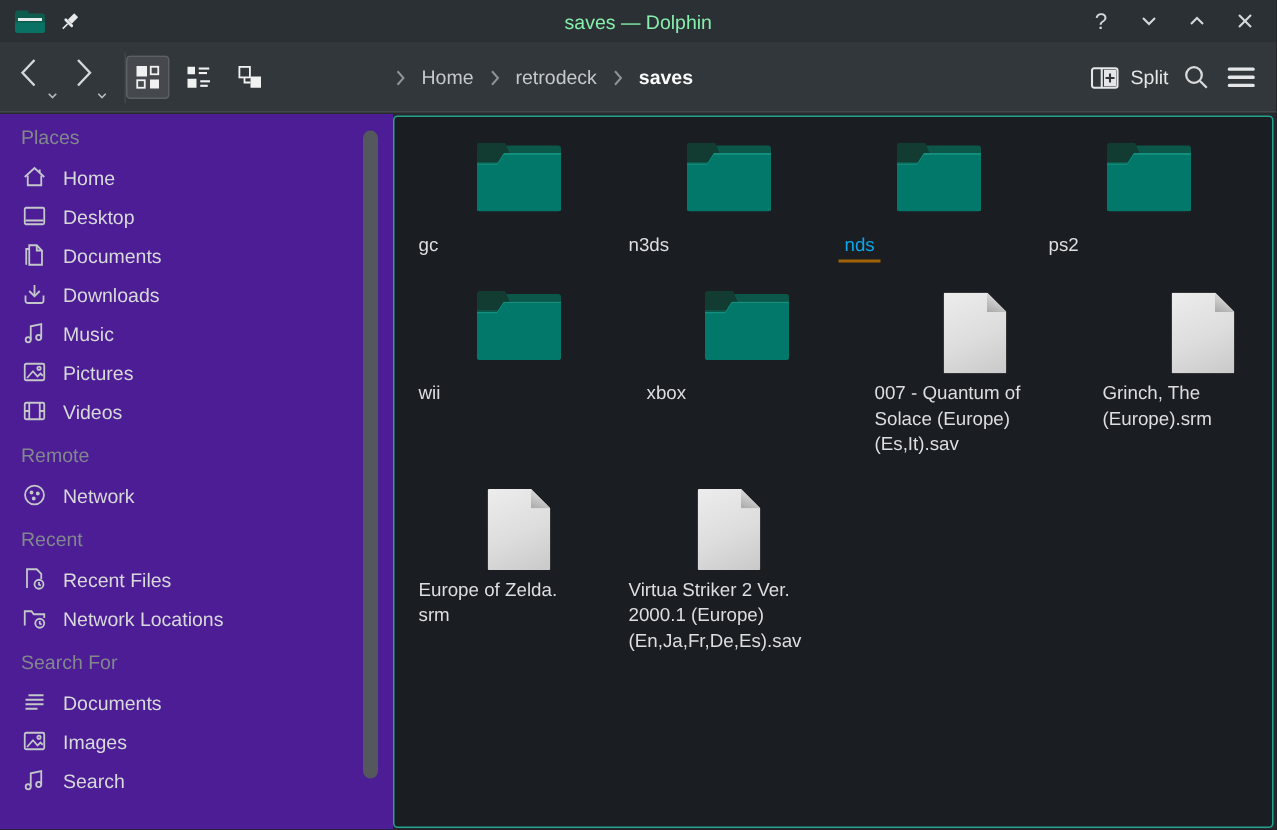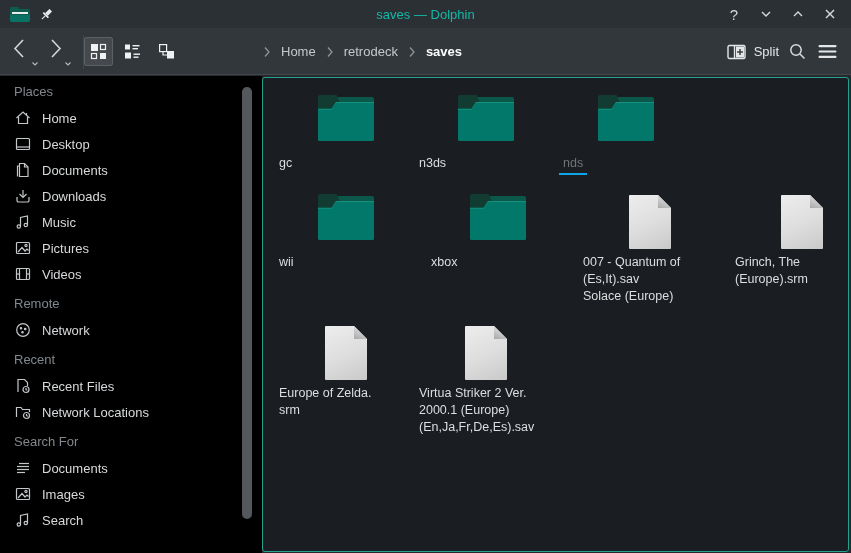--- a/index.html
+++ b/index.html
@@ -16,21 +16,21 @@
     position:absolute; left:0; top:0; right:0; height:28px;
     background:#2b3035; display:flex; align-items:center; padding:0 10px;
   }
   .tb-left { display:flex; align-items:center; gap:9px; }
   .app-folder-icon { width:20px; height:15px; position:relative; }
   .app-folder-icon .afb { position:absolute; inset:0; top:2px; background:#0d5c4e; border-radius:2px; }
   .app-folder-icon .aft { position:absolute; left:0; top:0; width:9px; height:4px; background:#0d5c4e; border-radius:2px 1px 0 0; }
   .app-folder-icon .afs { position:absolute; left:2px; top:5px; right:2px; height:2px; background:#e9ecec; }
   .app-folder-icon .aff { position:absolute; left:0; right:0; top:8px; bottom:0; background:#0a7264; border-radius:0 0 2px 2px; }
   .window-title {
-    position:absolute; left:0; right:0; text-align:center; color:#14b8a6;
+    position:absolute; left:0; right:0; text-align:center; color:#86efac;
     font-size:13px; pointer-events:none;
   }
   .tb-controls { margin-left:auto; display:flex; align-items:center; gap:10px; z-index:2; }
   .tb-btn { width:22px; height:22px; display:flex; align-items:center; justify-content:center; color:#d6d9da; cursor:default; }
   .help-glyph { font-size:15px; color:#d6d9da; font-weight:400; }
 
   
   .toolbar {
     position:absolute; left:0; top:28px; right:0; height:47px;
     background:#32373c; border-bottom:1px solid #43474b;
@@ -47,21 +47,21 @@
   .crumb { color:#c6c9cb; padding:2px 3px; }
   .crumb.current { color:#fbfcfc; font-weight:bold; }
   .crumb-sep { display:flex; align-items:center; }
   .toolbar-right { position:absolute; right:10px; top:0; height:47px; display:flex; align-items:center; gap:2px; }
   .split-btn { display:flex; align-items:center; gap:8px; color:#e4e6e7; padding:4px 2px; }
   .icon-btn { width:28px; height:28px; display:flex; align-items:center; justify-content:center; }
 
   
   .sidebar {
     position:absolute; left:0; top:76px; width:262px; bottom:0;
-    background:#000000; overflow:hidden;
+    background:#4c1d95; overflow:hidden;
   }
   .sb-inner { padding:3px 0 0 14px; }
   .sb-header { height:26px; line-height:26px; color:#82888d; font-size:13px; }
   .sb-header.gap { margin-top:4px; }
   .sb-item { height:26px; display:flex; align-items:center; gap:11px; color:#d7d9db; cursor:default; }
   .sb-item .sb-icon { width:17px; display:flex; justify-content:center; }
   .sb-scrollbar {
     position:absolute; left:242px; top:11px; width:10px; height:432px;
     background:#54585d; border-radius:5px;
   }
@@ -73,21 +73,21 @@
   }
   .files-grid { position:absolute; left:13px; top:17px; }
   .file-row { display:flex; }
   .file-row.r1 { margin-bottom:19px; }
   .file-row.r2 { margin-bottom:20px;gap:12px; }
   .cell { width:140px; display:flex; flex-direction:column; align-items:center; }
   .icon-slot { height:56px; display:flex; align-items:flex-start; justify-content:center; }
   .label { width:134px; margin-top:4px; text-align:left; font-size:12.5px; line-height:17px; color:#dcdee0; }
   .label span { display:block; }
   .label span:empty { display:none; }
-  .label .underlined { display:inline-block; border-bottom:2px solid #0ea5e9; padding:0 4px 1px; color:#737373; }
+  .label .underlined { display:inline-block; border-bottom:2px solid #a16207; padding:0 4px 1px; color:#0ea5e9; }
 
   
   .folder-icon { position:relative; width:56px; height:46px; }
   .folder-tabrow { position:absolute; left:0; top:2px; right:0; height:13px; background:#0b584b; border-radius:2px 2px 0 0; }
   .folder-tab { position:absolute; left:0; top:0; width:24px; height:13px; background:#123b32;
                 border-radius:2px 0 0 0; clip-path:polygon(0 0,78% 0,100% 100%,0 100%); }
   .folder-front-hl, .folder-front {
     position:absolute; left:0; right:0; bottom:0;
     clip-path:polygon(0 18%, 24% 18%, 32% 0, 100% 0, 100% 100%, 0 100%);
     border-radius:0 0 2px 2px;
@@ -422,60 +422,73 @@
         <div class="icon-slot">
             <div class="folder-icon">
               <div class="folder-tabrow"></div>
               <div class="folder-tab"></div>
               <div class="folder-front-hl"></div>
               <div class="folder-front"></div>
             </div>
           </div>
         <div class="label"><span class="underlined">nds</span></div>
       </div>
-    </div>
-
-    <div class="file-row r2">
       <div class="cell">
         <div class="icon-slot">
             <div class="folder-icon">
               <div class="folder-tabrow"></div>
               <div class="folder-tab"></div>
               <div class="folder-front-hl"></div>
               <div class="folder-front"></div>
             </div>
           </div>
         <div class="label">
-            <span>wii</span>
-          </div>
-      </div>
+            <span>ps2</span>
+          </div>
+      </div>
+    </div>
+
+    <div class="file-row r2">
       <div class="cell">
         <div class="icon-slot">
             <div class="folder-icon">
               <div class="folder-tabrow"></div>
               <div class="folder-tab"></div>
               <div class="folder-front-hl"></div>
               <div class="folder-front"></div>
             </div>
           </div>
         <div class="label">
+            <span>wii</span>
+          </div>
+      </div>
+      <div class="cell">
+        <div class="icon-slot">
+            <div class="folder-icon">
+              <div class="folder-tabrow"></div>
+              <div class="folder-tab"></div>
+              <div class="folder-front-hl"></div>
+              <div class="folder-front"></div>
+            </div>
+          </div>
+        <div class="label">
             <span>xbox</span>
           </div>
       </div>
       <div class="cell">
         <div class="icon-slot">
             <div class="file-icon">
               <div class="file-page"></div>
               <div class="file-fold"></div>
             </div>
           </div>
         <div class="label">
             <span>007 - Quantum of</span>
+            <span>Solace (Europe)</span>
             <span>(Es,It).sav</span>
-            <span>Solace (Europe)</span>
           </div>
       </div>
       <div class="cell">
         <div class="icon-slot">
             <div class="file-icon">
               <div class="file-page"></div>
               <div class="file-fold"></div>
             </div>
           </div>
         <div class="label">

